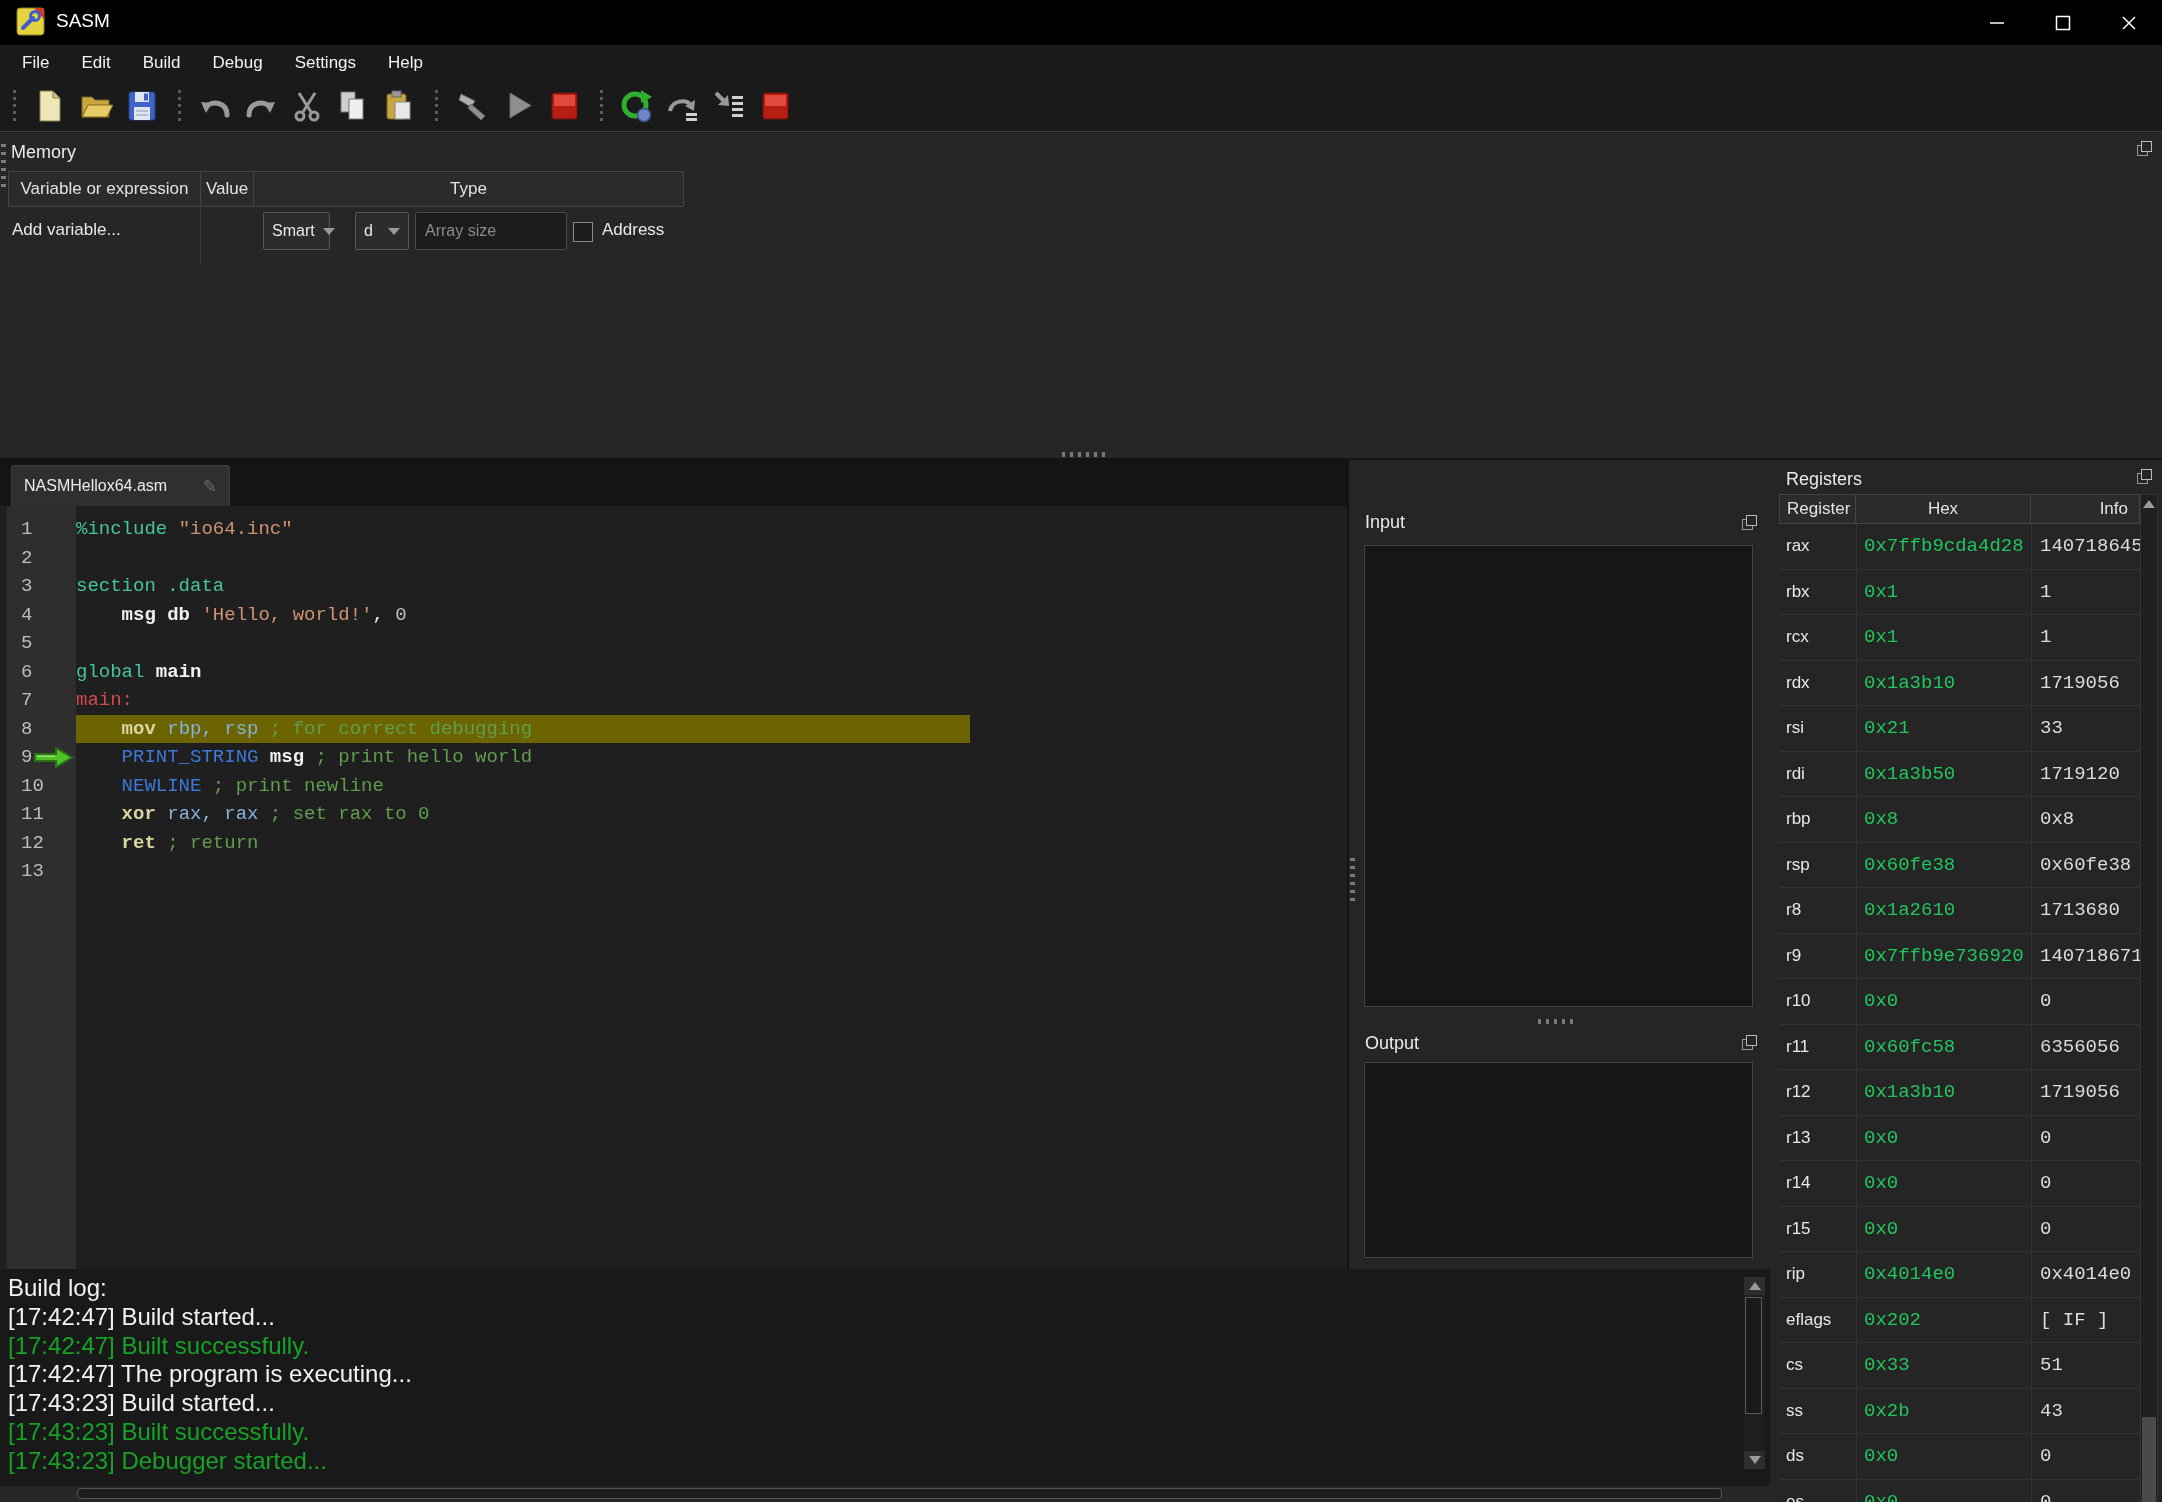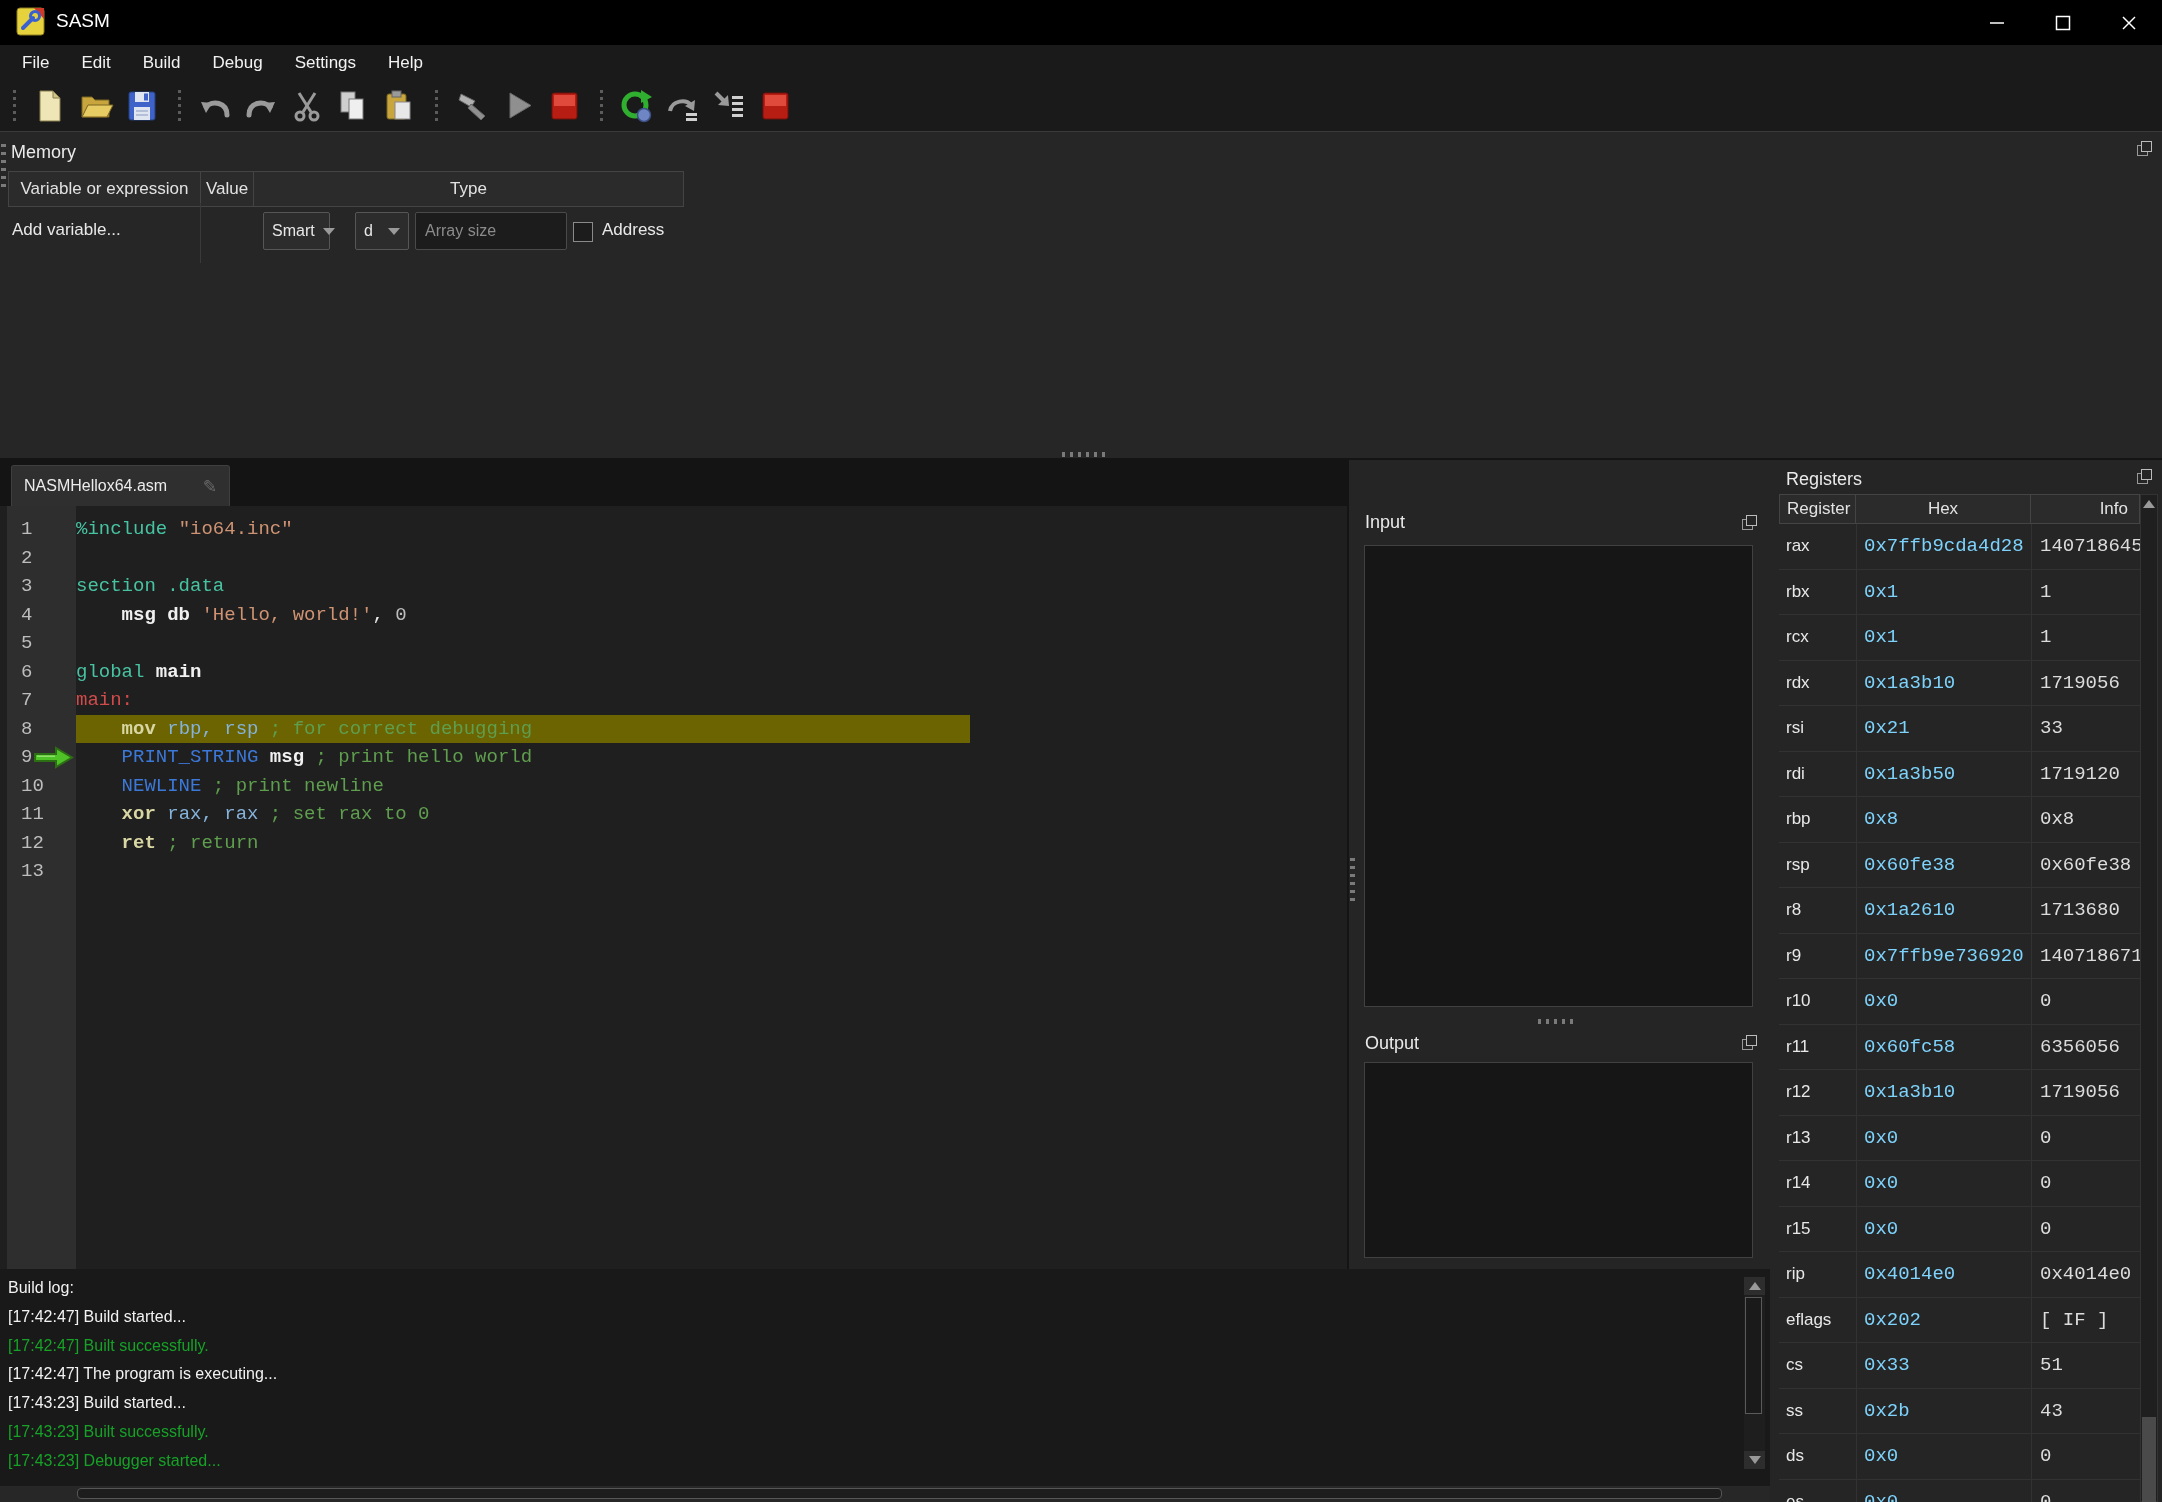--- a/index.html
+++ b/index.html
@@ -82,35 +82,35 @@
   .reg-header{position:absolute;left:9px;top:34px;display:flex;height:30px;}
   .rh{background:#2b2b2b;border:1px solid #444;border-left:none;display:flex;align-items:center;
       font-size:17px;color:#e2e2e2;box-sizing:border-box;}
   .rh.c1{border-left:1px solid #444;width:77px;padding-left:7px;}
   .rh.c2{width:175px;justify-content:center;}
   .rh.c3{width:109px;justify-content:flex-end;padding-right:11px;}
   .reg-body{position:absolute;left:9px;top:64px;width:361px;}
   .rrow{display:flex;height:45.5px;border-bottom:1px solid #323232;box-sizing:border-box;}
   .rn{width:77px;padding-left:7px;font-size:17px;color:#e8e8e8;display:flex;align-items:center;box-sizing:border-box;}
   .rhx{width:175px;border-left:1px solid #323232;font-family:"Liberation Mono",monospace;font-size:19px;
-       color:#7dd3fc;display:flex;align-items:center;padding-left:7px;box-sizing:border-box;}
+       color:#22c55e;display:flex;align-items:center;padding-left:7px;box-sizing:border-box;}
   .rin{width:109px;border-left:1px solid #323232;font-family:"Liberation Mono",monospace;font-size:19px;
        color:#dcdcdc;display:flex;align-items:center;padding-left:8px;box-sizing:border-box;
        overflow:hidden;white-space:nowrap;}
   .regscroll{position:absolute;left:370px;top:34px;width:18px;height:1008px;background:#1f1f1f;border:1px solid #333;box-sizing:border-box;}
   .regthumb{position:absolute;left:1px;width:14px;top:922px;height:86px;background:#4a4a4a;}
   .tri-up{width:0;height:0;border-left:7px solid transparent;border-right:7px solid transparent;
           border-bottom:9px solid #9a9a9a;}
   .tri-down{width:0;height:0;border-left:7px solid transparent;border-right:7px solid transparent;
             border-top:9px solid #9a9a9a;}
   .regscroll .tri-up{margin:5px auto 0 auto;border-left-width:6px;border-right-width:6px;border-bottom-width:8px;}
   
   .buildlog{position:absolute;left:0;top:1269px;width:1770px;height:233px;background:#191919;overflow:hidden;}
   .logbody{position:absolute;left:8px;top:5px;}
-  .ll{height:28.8px;line-height:28.8px;font-size:16px;white-space:pre;}
+  .ll{height:28.8px;line-height:28.8px;font-size:24px;white-space:pre;}
   .ll.white{color:#f2f2f2;}
   .ll.green{color:#16a227;}
   .logvscroll{position:absolute;left:1744px;top:8px;width:21px;height:192px;background:#1e1e1e;}
   .sbtn{position:absolute;left:0;width:21px;height:18px;background:#2d2d2d;display:flex;align-items:center;justify-content:center;}
   .sbtn.up{top:0;} .sbtn.down{top:174px;}
   .logthumb{position:absolute;left:1px;width:17px;top:20px;height:117px;background:#1a1a1a;border:1px solid #5a5a5a;box-sizing:border-box;}
   .loghscroll{position:absolute;left:0;top:217px;width:1770px;height:16px;background:#272727;}
   .loghthumb{position:absolute;left:77px;top:2px;width:1645px;height:11px;background:#1d1d1d;border:1px solid #565656;border-radius:4px;box-sizing:border-box;}
 </style>
 </head>

